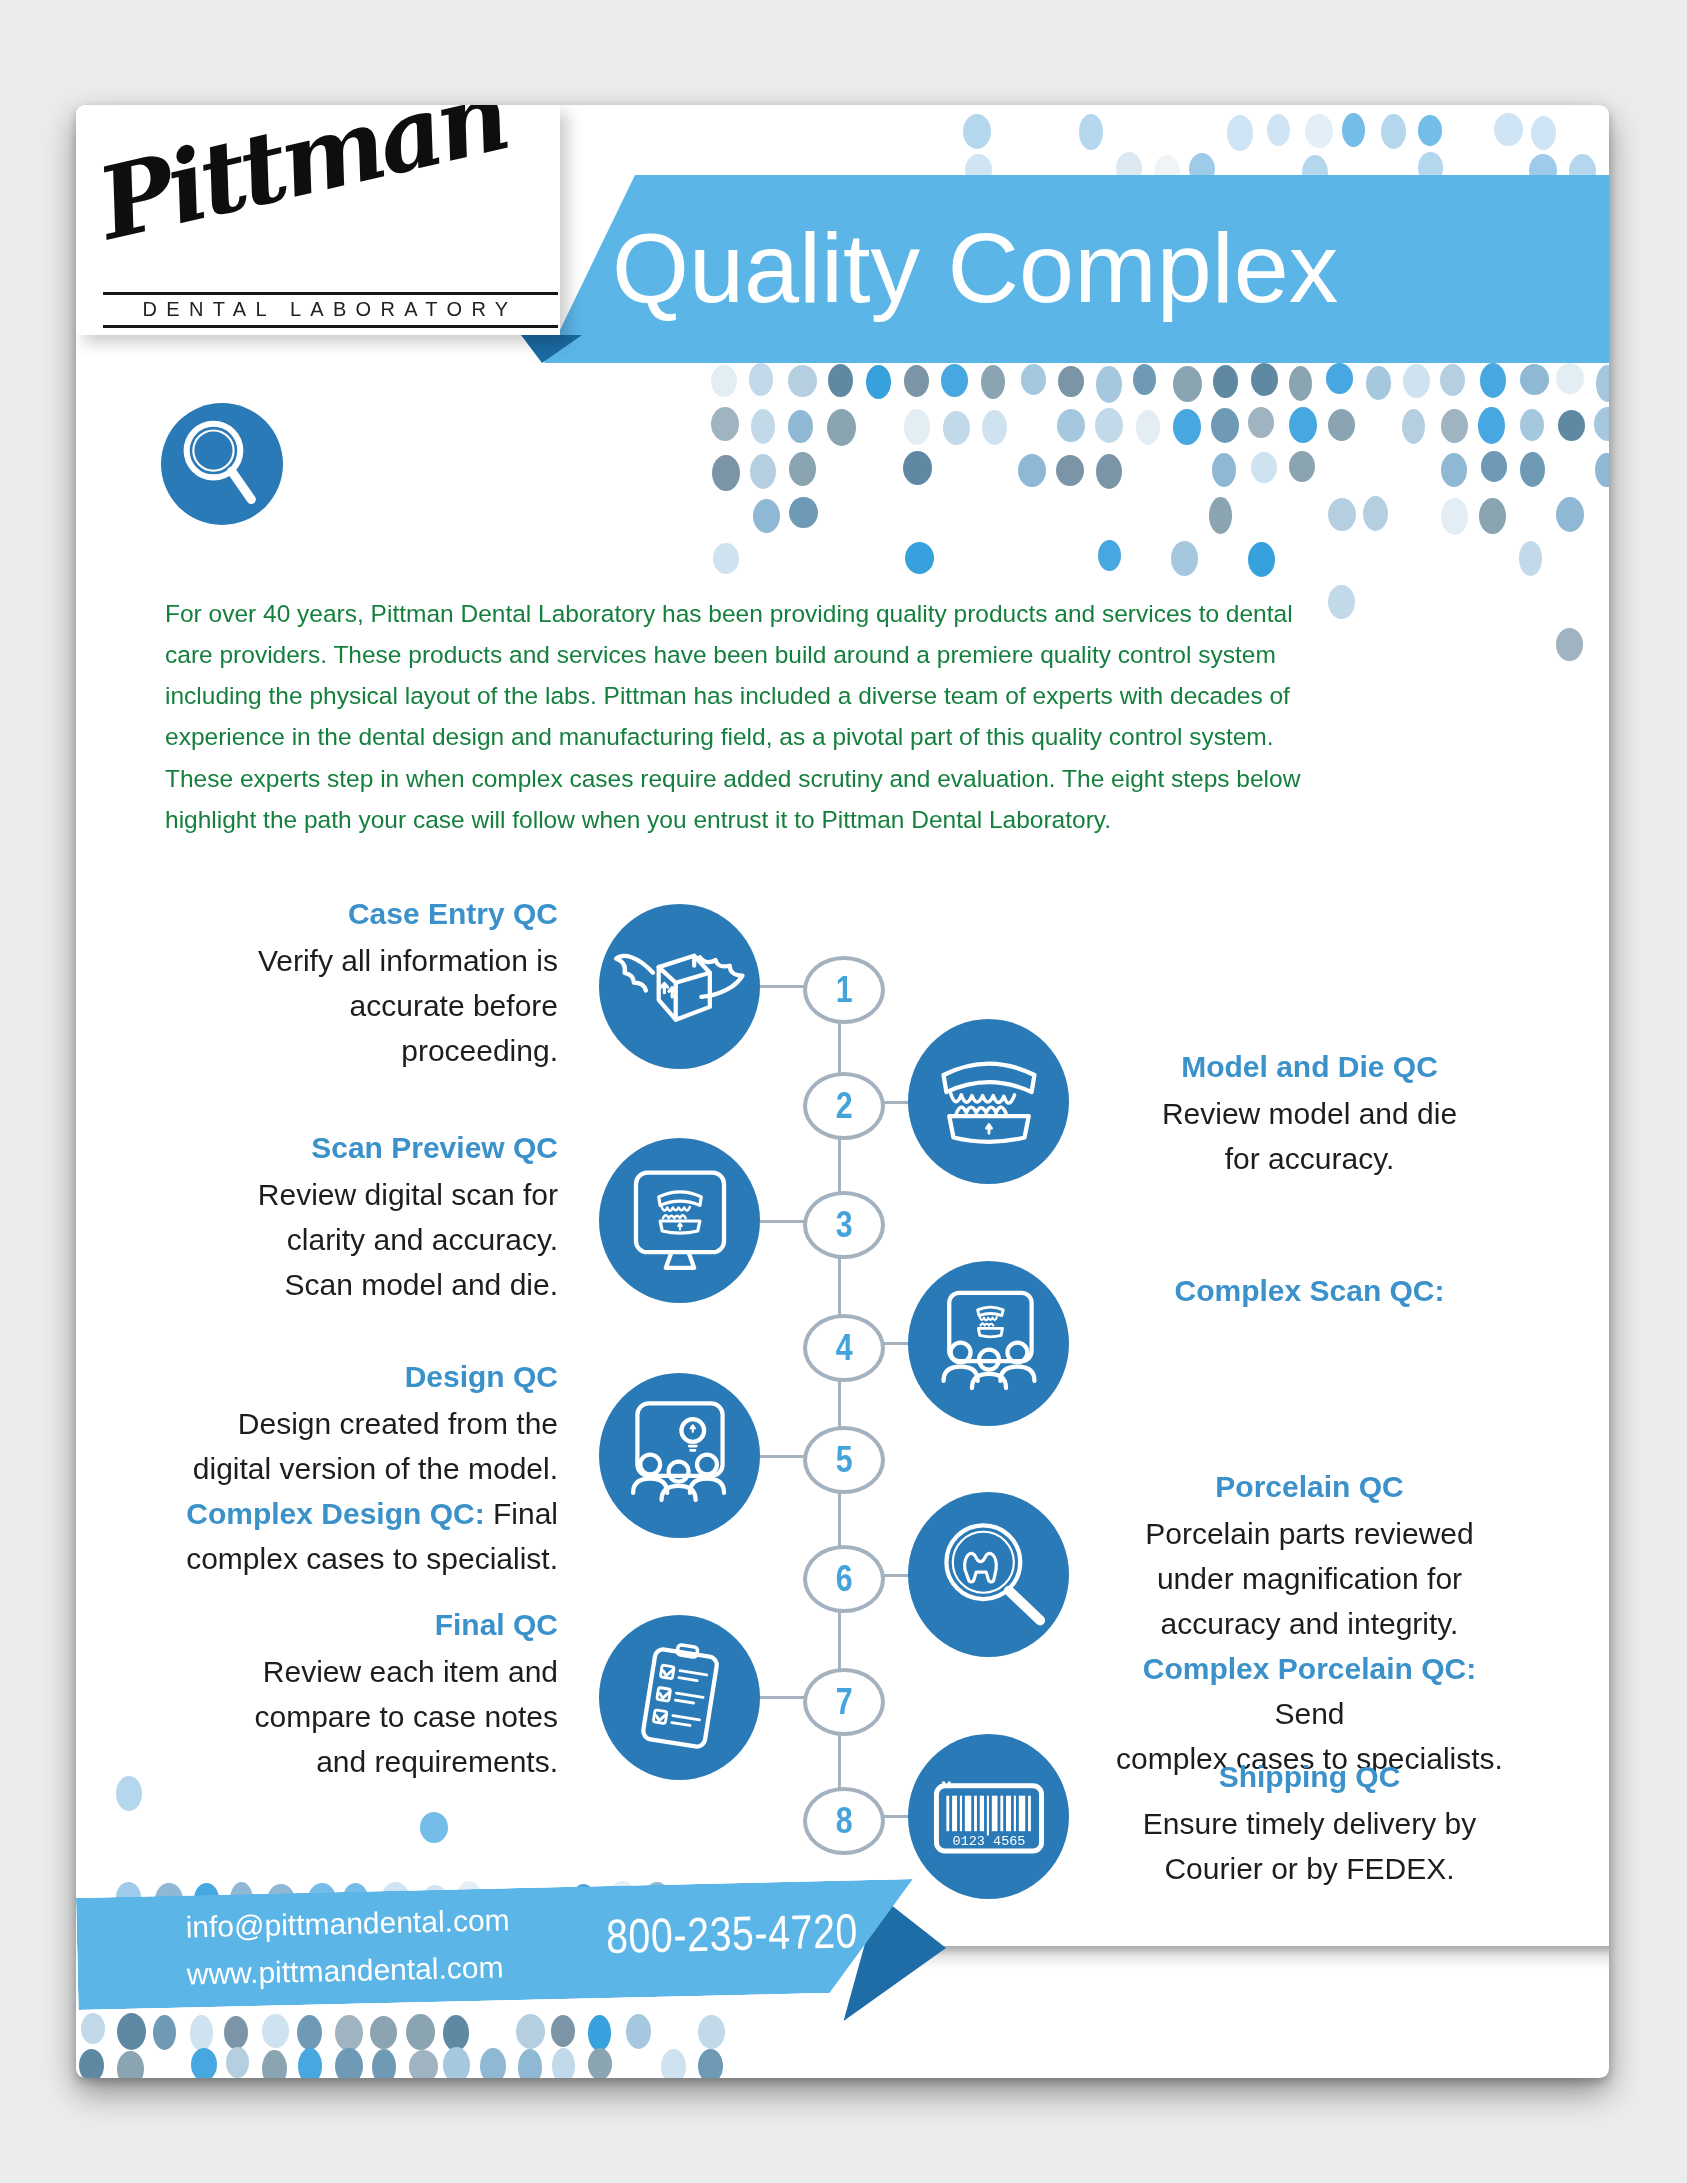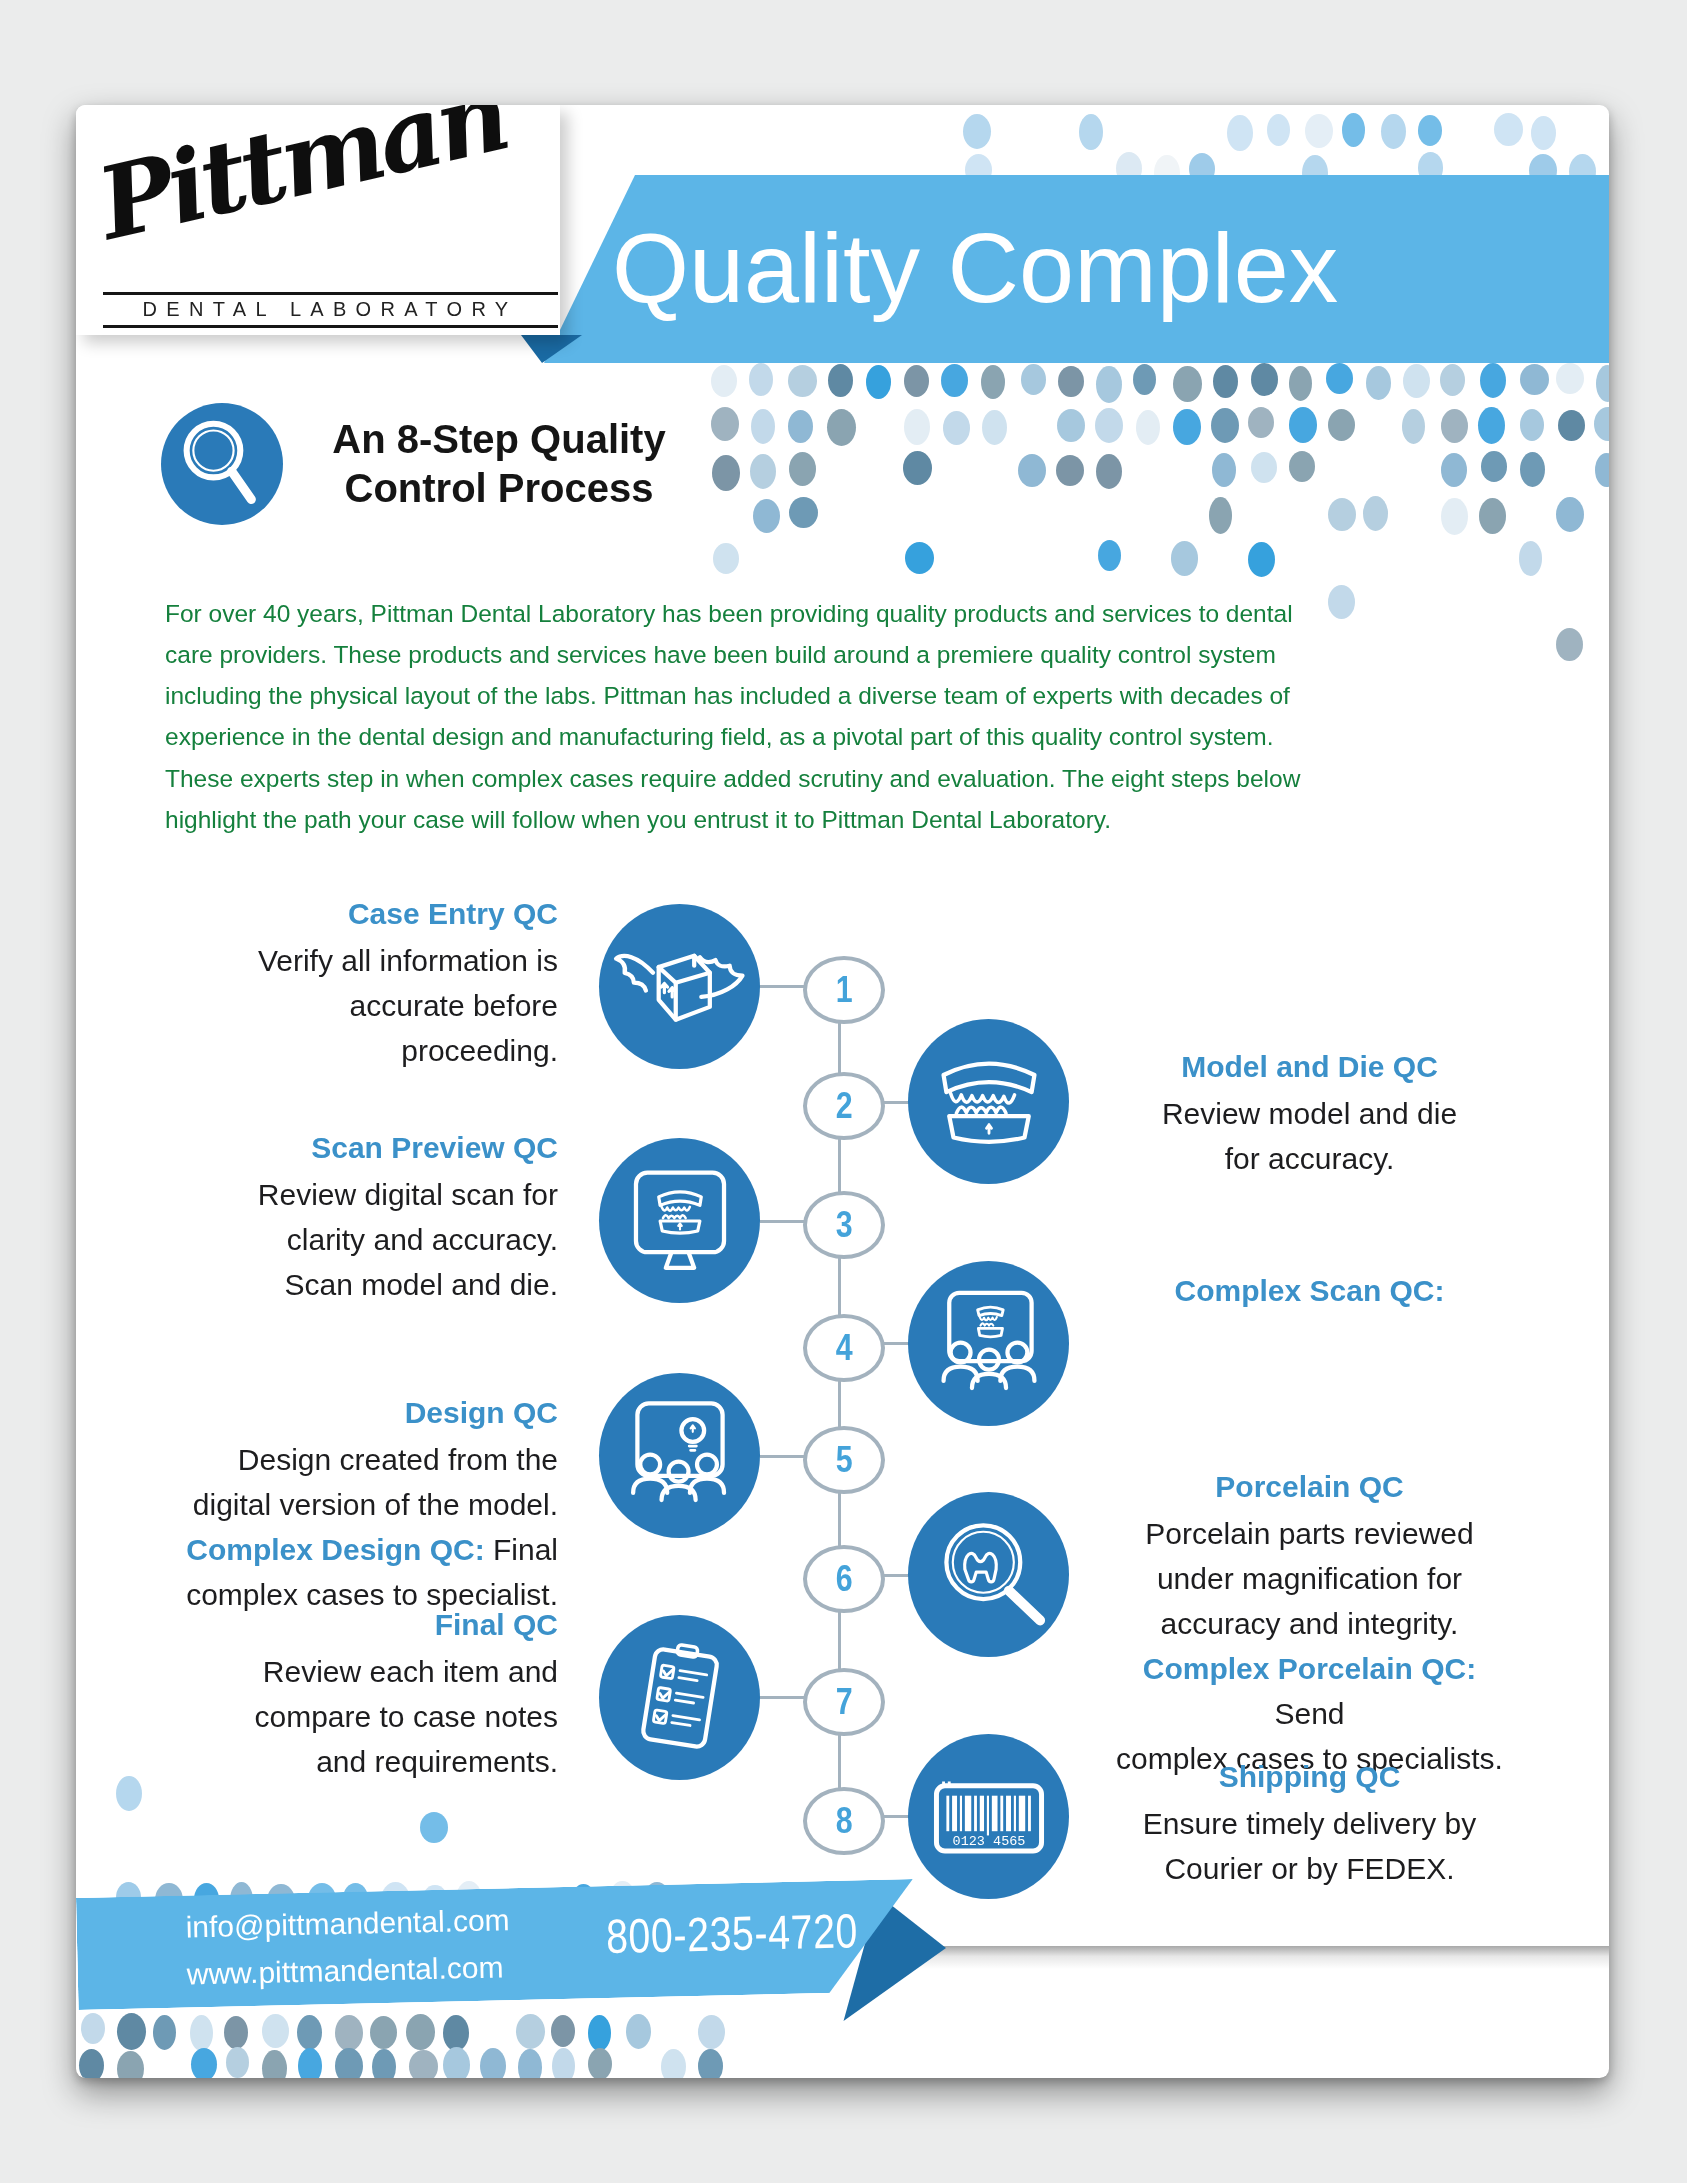--- a/index.html
+++ b/index.html
@@ -228,22 +228,20 @@
   <div class="abs intro-badge">
     <svg viewBox="0 0 200 200">
       <g stroke="#fff" fill="none" stroke-linecap="round">
         <circle cx="86" cy="78" r="44" stroke-width="10"></circle>
         <circle cx="86" cy="78" r="33" stroke-width="3.5"></circle>
         <path d="M116 112 L148 158" stroke-width="15"></path>
         <path d="M120 118 L150 162" stroke-width="4" opacity=".0"></path>
       </g>
     </svg>
   </div>
-  <div class="abs intro-heading">An 8-Step Quality
-Control Process</div>
   <div class="abs intro-paragraph">For over 40 years, Pittman Dental Laboratory has been providing quality products and services to dental
 care providers. These products and services have been build around a premiere quality control system
 including the physical layout of the labs. Pittman has included a diverse team of experts with decades of
 experience in the dental design and manufacturing field, as a pivotal part of this quality control system.
 These experts step in when complex cases require added scrutiny and evaluation. The eight steps below
 highlight the path your case will follow when you entrust it to Pittman Dental Laboratory.</div>
 
   <div class="abs tl-line"></div>
 
   <div class="abs connector" style="left:684px;top:880px;width:44px;"></div>
@@ -416,21 +414,21 @@
   </div>
   <div class="abs step-text left" style="top:1023px;">
     <div class="step-title">Scan Preview QC</div>
     <div class="step-body">Review digital scan for
 clarity and accuracy.
 Scan model and die.</div>
   </div>
   <div class="abs step-text right" style="top:1166px;">
     <div class="step-title">Complex Scan QC:</div>
   </div>
-  <div class="abs step-text left" style="top:1252px;margin-top:36px;">
+  <div class="abs step-text left" style="top:1252px;">
     <div class="step-title">Design QC</div>
     <div class="step-body"><span>Design created from the
 digital version of the model.
 </span><span class="sub">Complex Design QC:</span><span> Final
 complex cases to specialist.</span></div>
   </div>
   <div class="abs step-text right" style="top:1362px;">
     <div class="step-title">Porcelain QC</div>
     <div class="step-body"><span>Porcelain parts reviewed
 under magnification for

